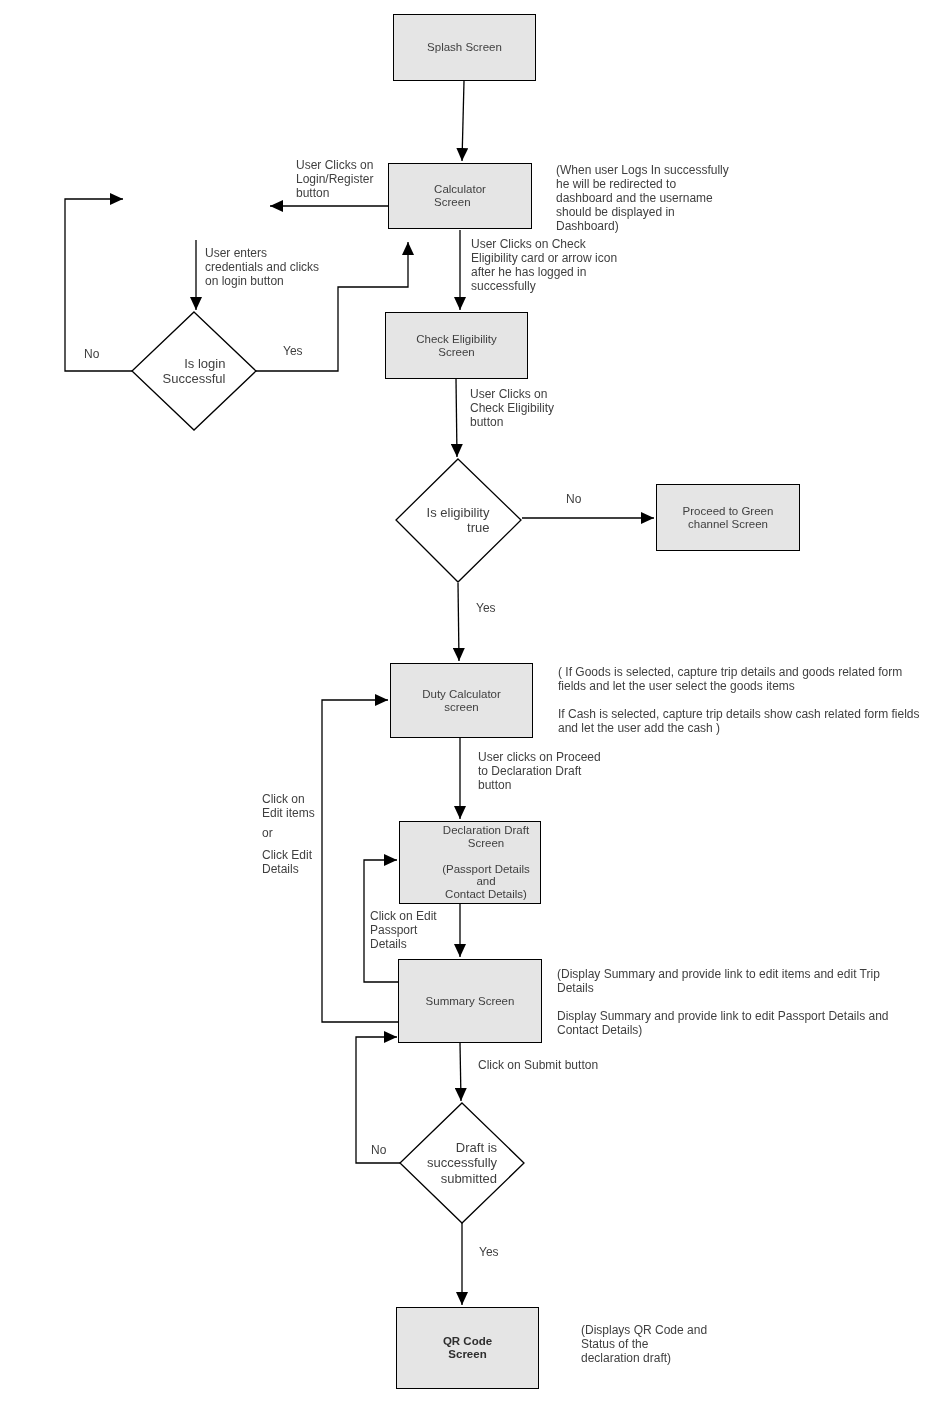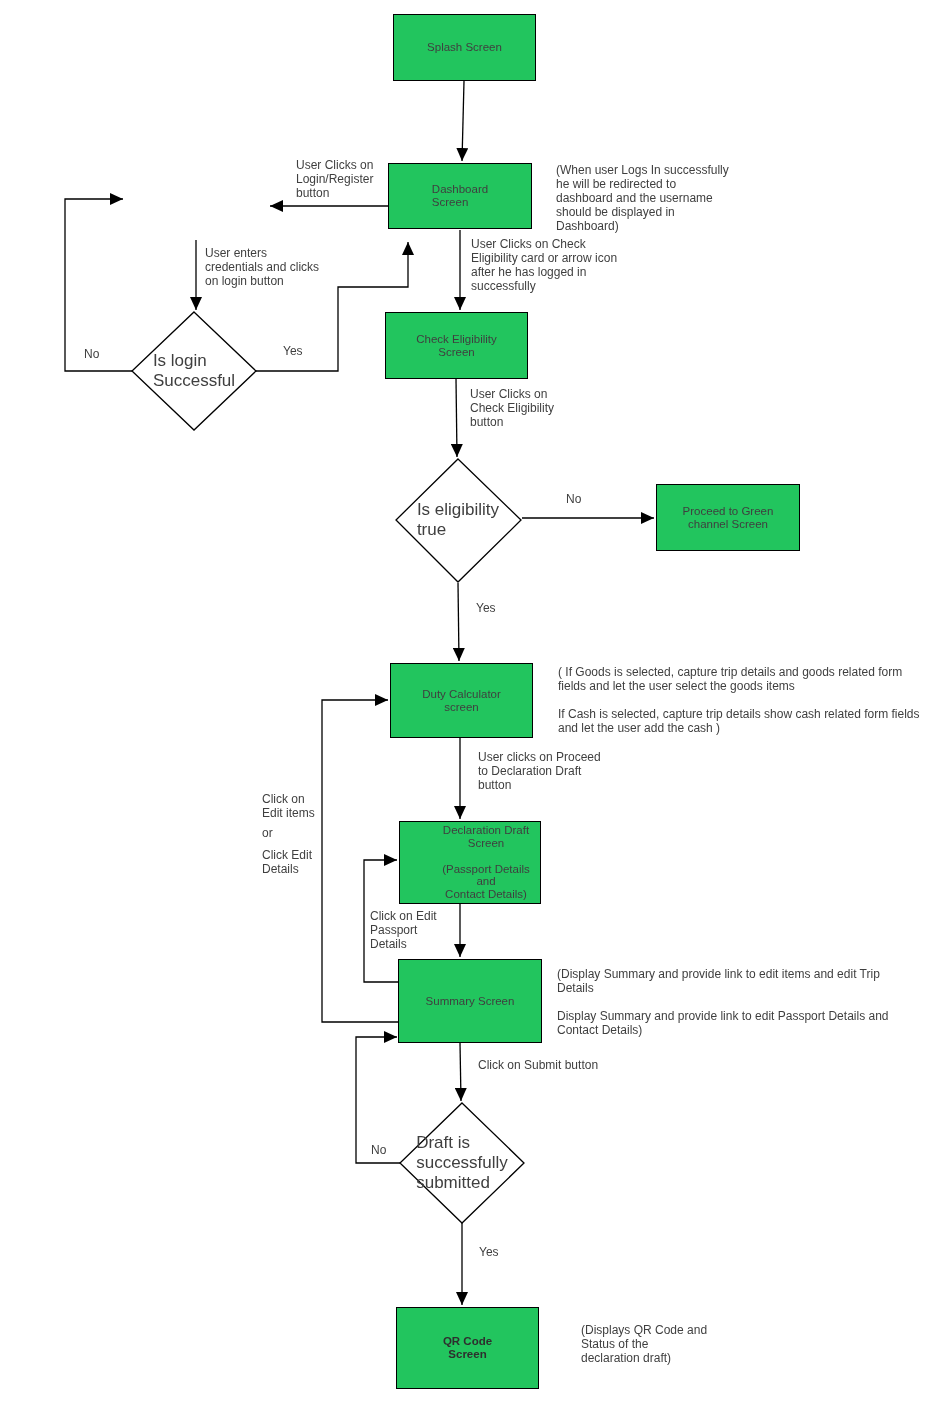--- a/index.html
+++ b/index.html
@@ -17,40 +17,40 @@
   }
   #wires {
     position: absolute;
     left: 0; top: 0;
     width: 929px; height: 1426px;
   }
   .node {
     position: absolute;
     box-sizing: border-box;
     border: 1.4px solid #000000;
-    background: #22c55e;
+    background: #e5e5e5;
     display: flex;
     align-items: center;
     justify-content: center;
     text-align: center;
     font-size: 11.5px;
     line-height: 1.12;
     color: #3f3f3f;
     white-space: pre-line;
   }
   .node .inner { white-space: pre-line; }
   .node .inner.align-left { text-align: left; }
   .node.bold { font-weight: bold; color: #2e2e2e; }
   .decision-label {
     position: absolute;
     display: flex;
     align-items: center;
     justify-content: center;
-    text-align: left;
-    font-size: 17px;
+    text-align: right;
+    font-size: 13px;
     line-height: 1.16;
     color: #3f3f3f;
     white-space: pre-line;
     pointer-events: none;
   }
   .edge-label, .annotation {
     position: absolute;
     font-size: 12px;
     line-height: 1.16;
     color: #3f3f3f;
@@ -92,21 +92,21 @@
       <polygon points="458,459 521,520 458,582 396,520"></polygon>
       <polygon points="462,1103 524,1163 462,1223 400,1163"></polygon>
     </g>
   </svg>
 
   <div class="node" style="left:393px; top:14px; width:143px; height:67px;">
     <span class="inner">Splash Screen</span>
   </div>
 
   <div class="node" style="left:388px; top:163px; width:144px; height:66px;">
-    <span class="inner align-left">Dashboard
+    <span class="inner align-left">Calculator
 Screen</span>
   </div>
 
 
   <div class="node" style="left:385px; top:312px; width:143px; height:67px;">
     <span class="inner">Check Eligibility
 Screen</span>
   </div>
 
   <div class="node" style="left:390px; top:663px; width:143px; height:75px;">

